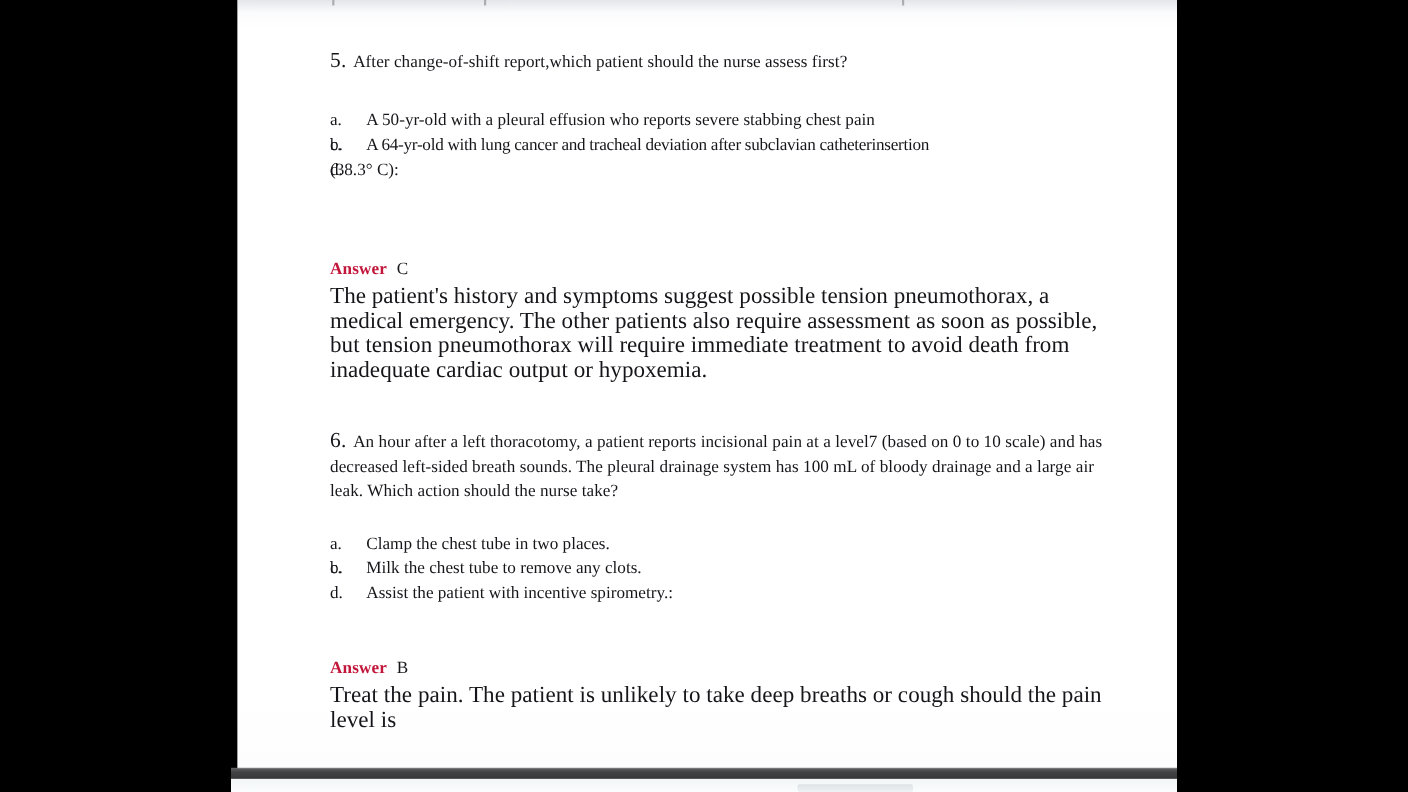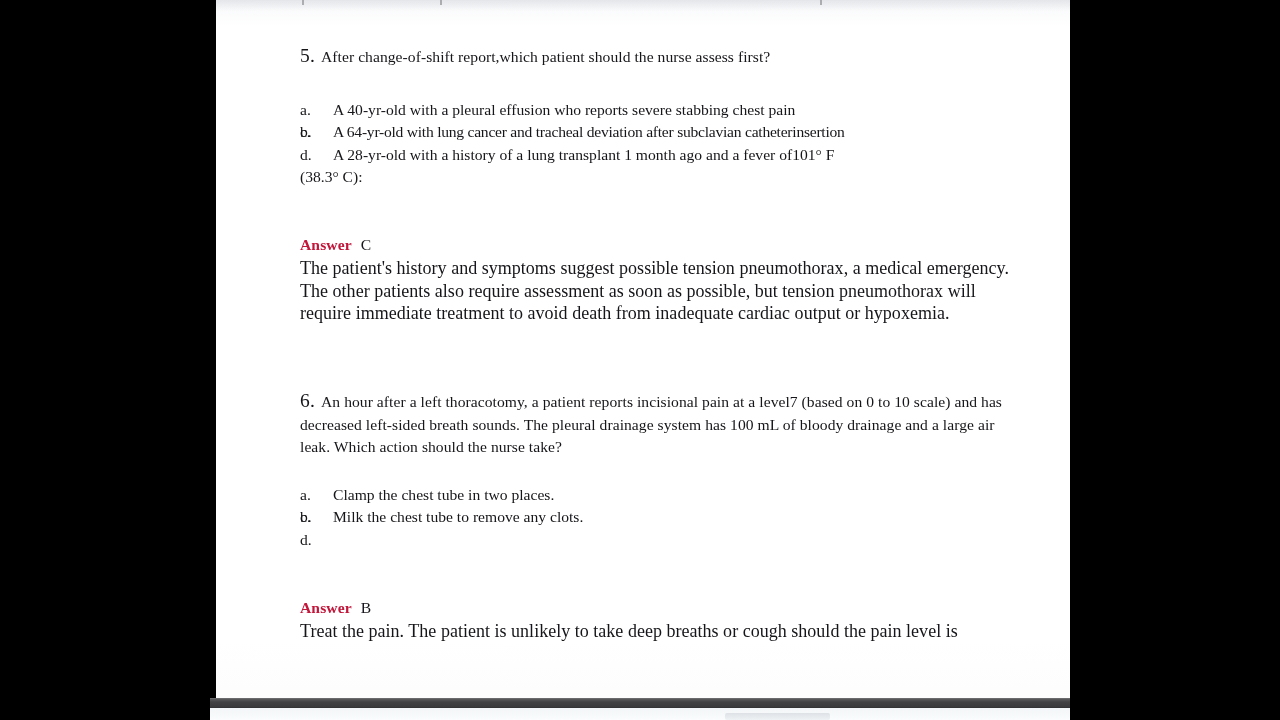--- a/index.html
+++ b/index.html
@@ -122,21 +122,21 @@
     text-align: right;
   }
   .answer-letter {
     color: #16161a;
     font-size: 15.6px;
     padding-left: 9px;
   }
   .answer-line { line-height: 22px; margin-bottom: 1px; }
 
   .explanation {
-    font-size: 18px;
+    font-size: 21px;
     line-height: 22.6px;
     color: #16161a;
     letter-spacing: 0.02px;
   }
 
   
   #toolbar-strip {
     position: absolute;
     left: 210px;
     top: 698px;
@@ -187,32 +187,31 @@
 
       <div class="qblock" style="top:46px;">
         <div class="qhead">
           <span class="qnum">5.</span><span>After change-of-shift report,which patient should the nurse assess first?</span>
         </div>
       </div>
 
       <ul class="options qblock" style="top:99px;">
         <li>
           <span class="olabel">a.</span>
-          <span>A 40-yr-old with a pleural effusion who reports severe stabbing chest pain</span>
+          <span>A 50-yr-old with a pleural effusion who reports severe stabbing chest pain</span>
         </li>
         <li>
           <span class="olabel">b.</span>
         </li>
         <li class="tight">
           <span class="olabel">c.</span>
           <span>A 64-yr-old with lung cancer and tracheal deviation after subclavian catheterinsertion</span>
         </li>
         <li>
           <span class="olabel">d.</span>
-          <span>A 28-yr-old with a history of a lung transplant 1 month ago and a fever of101° F</span>
           <span class="contwrap">(38.3° C):</span>
         </li>
       </ul>
 
       <div class="qblock" style="top:234px;">
         <div class="answer-line">
           <span class="answer-label">Answer</span><span class="answer-letter">C</span>
         </div>
         <div class="explanation">The patient's history and symptoms suggest possible tension pneumothorax, a medical emergency. The other patients also require assessment as soon as possible, but tension pneumothorax will require immediate treatment to avoid death from inadequate cardiac output or hypoxemia.</div>
       </div>
@@ -230,20 +229,21 @@
         </li>
         <li>
           <span class="olabel">b.</span>
         </li>
         <li>
           <span class="olabel">c.</span>
           <span>Milk the chest tube to remove any clots.</span>
         </li>
         <li>
           <span class="olabel">d.</span>
+          <span>Assist the patient with incentive spirometry.:</span>
         </li>
       </ul>
 
       <div class="qblock" style="top:597px;">
         <div class="answer-line">
           <span class="answer-label">Answer</span><span class="answer-letter">B</span>
         </div>
         <div class="explanation">Treat the pain. The patient is unlikely to take deep breaths or cough should the pain level is</div>
       </div>
 

